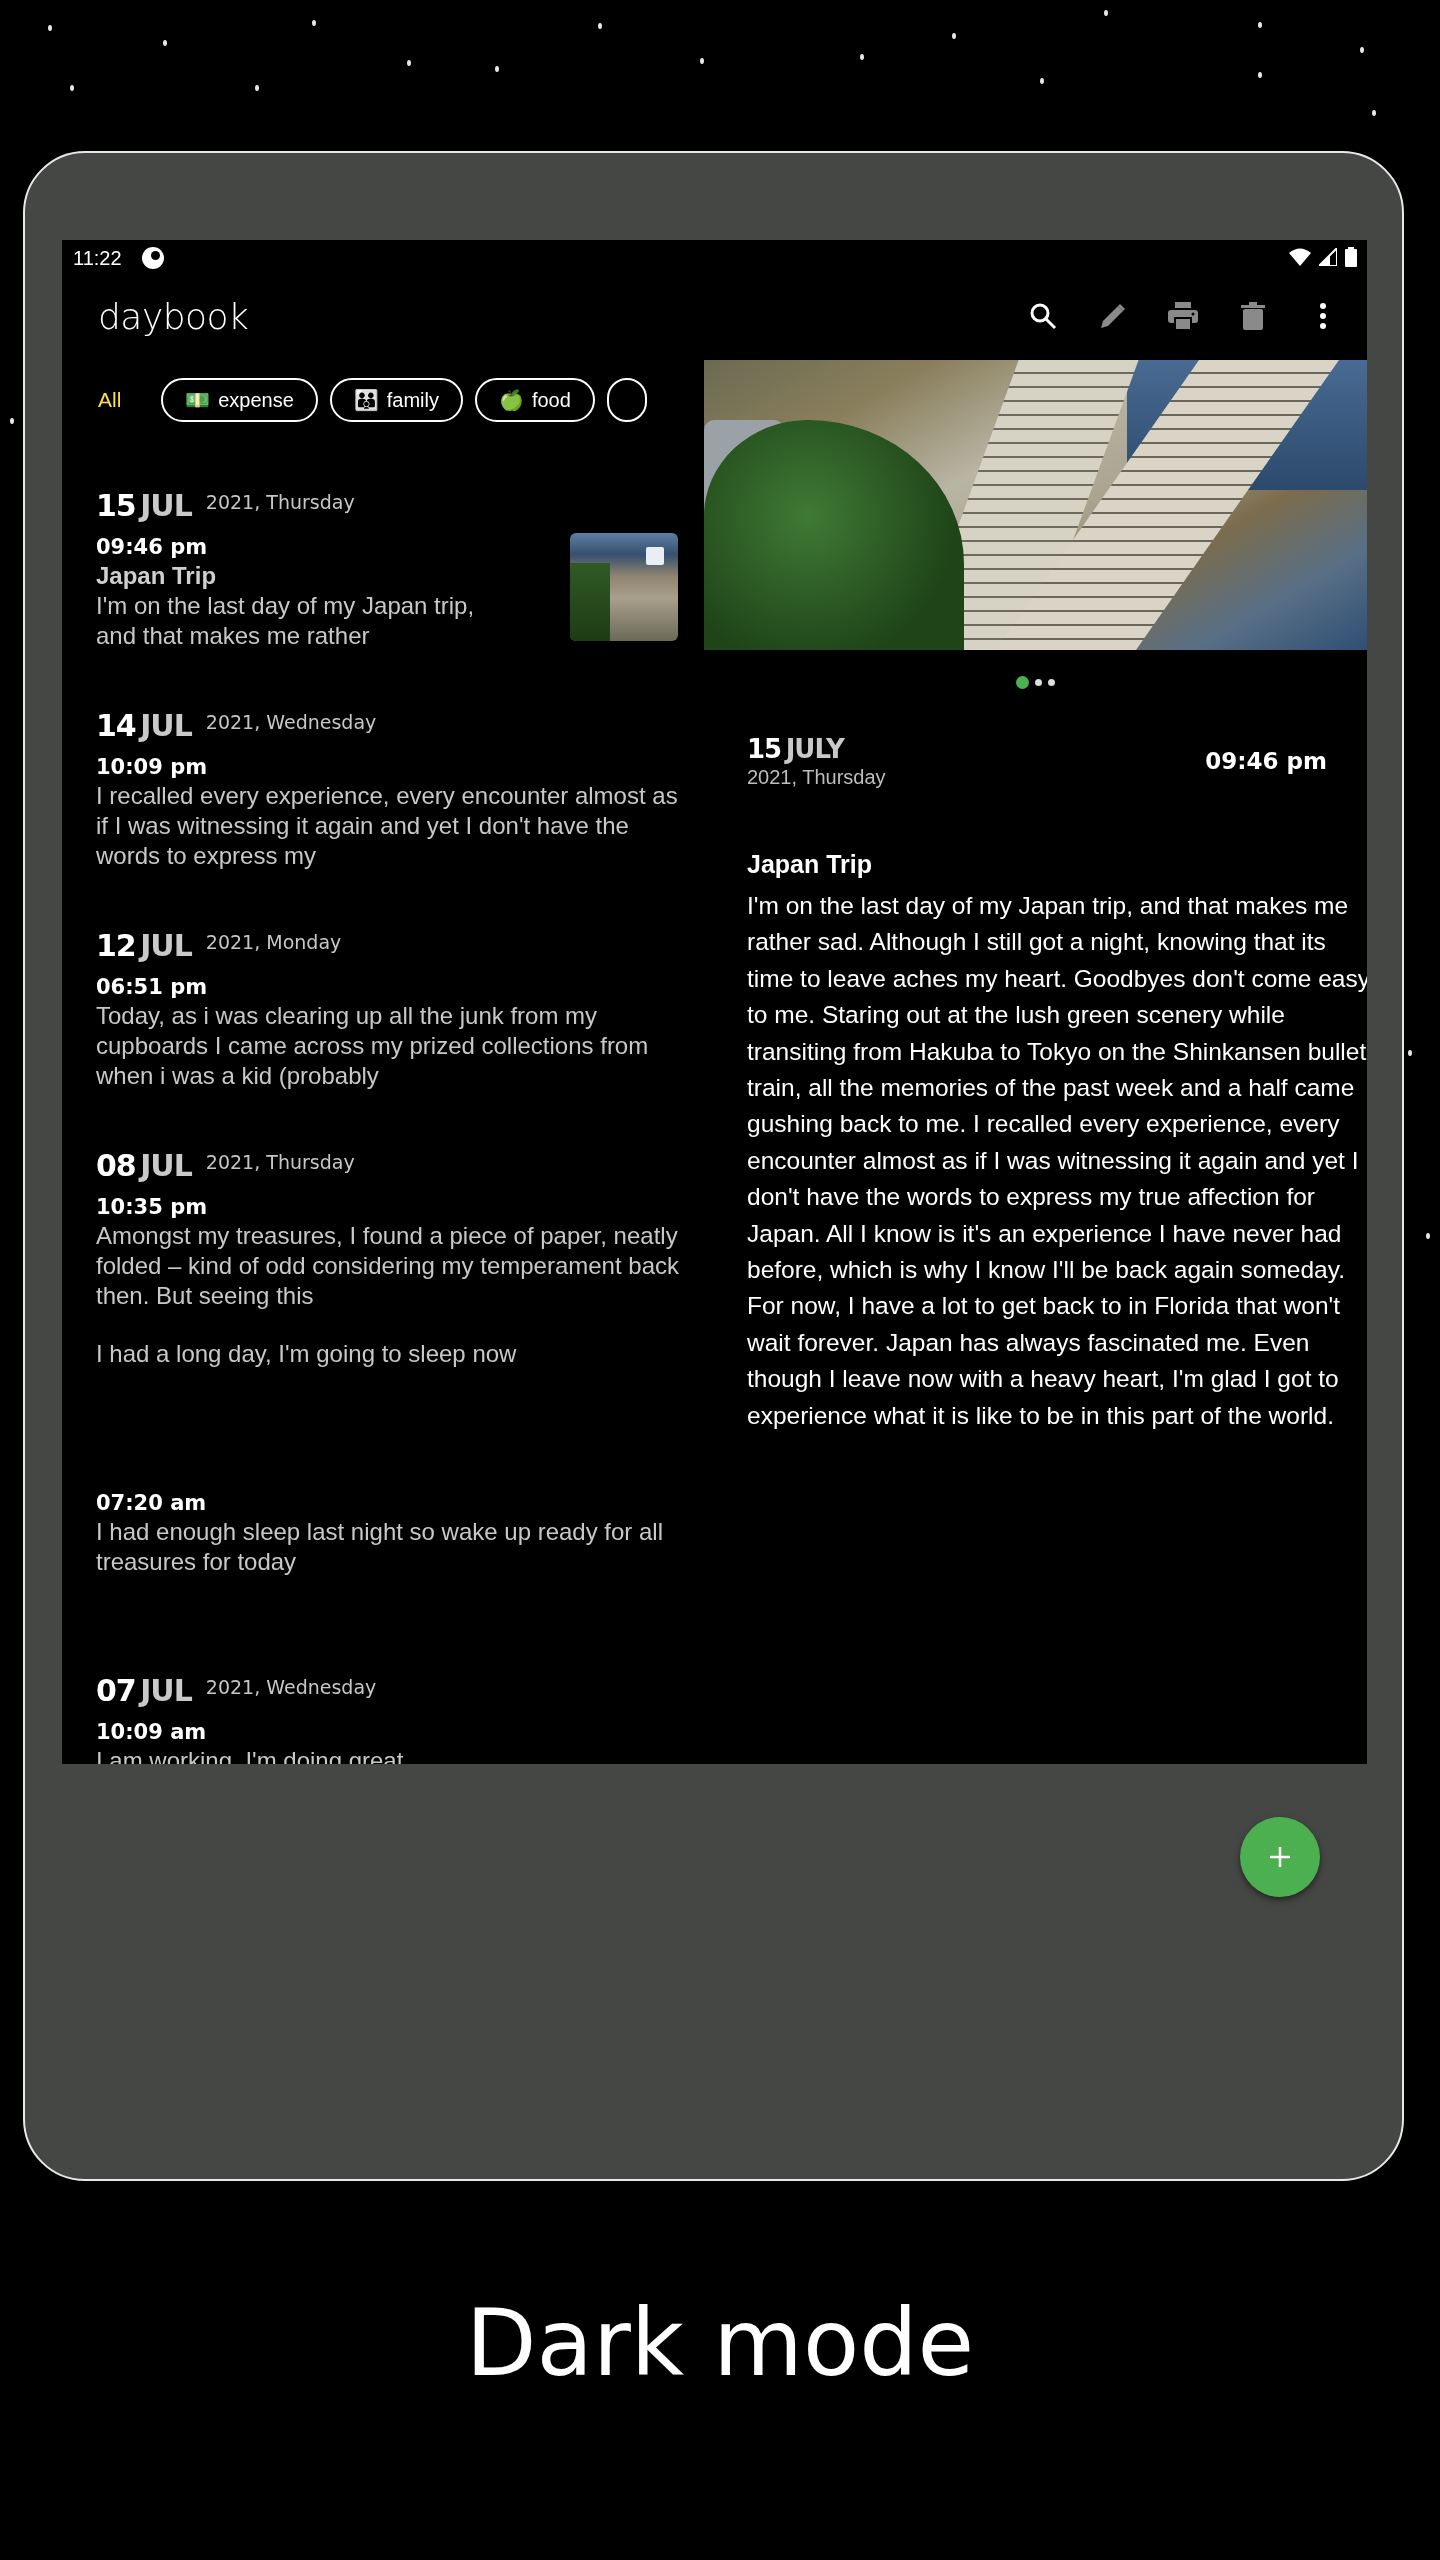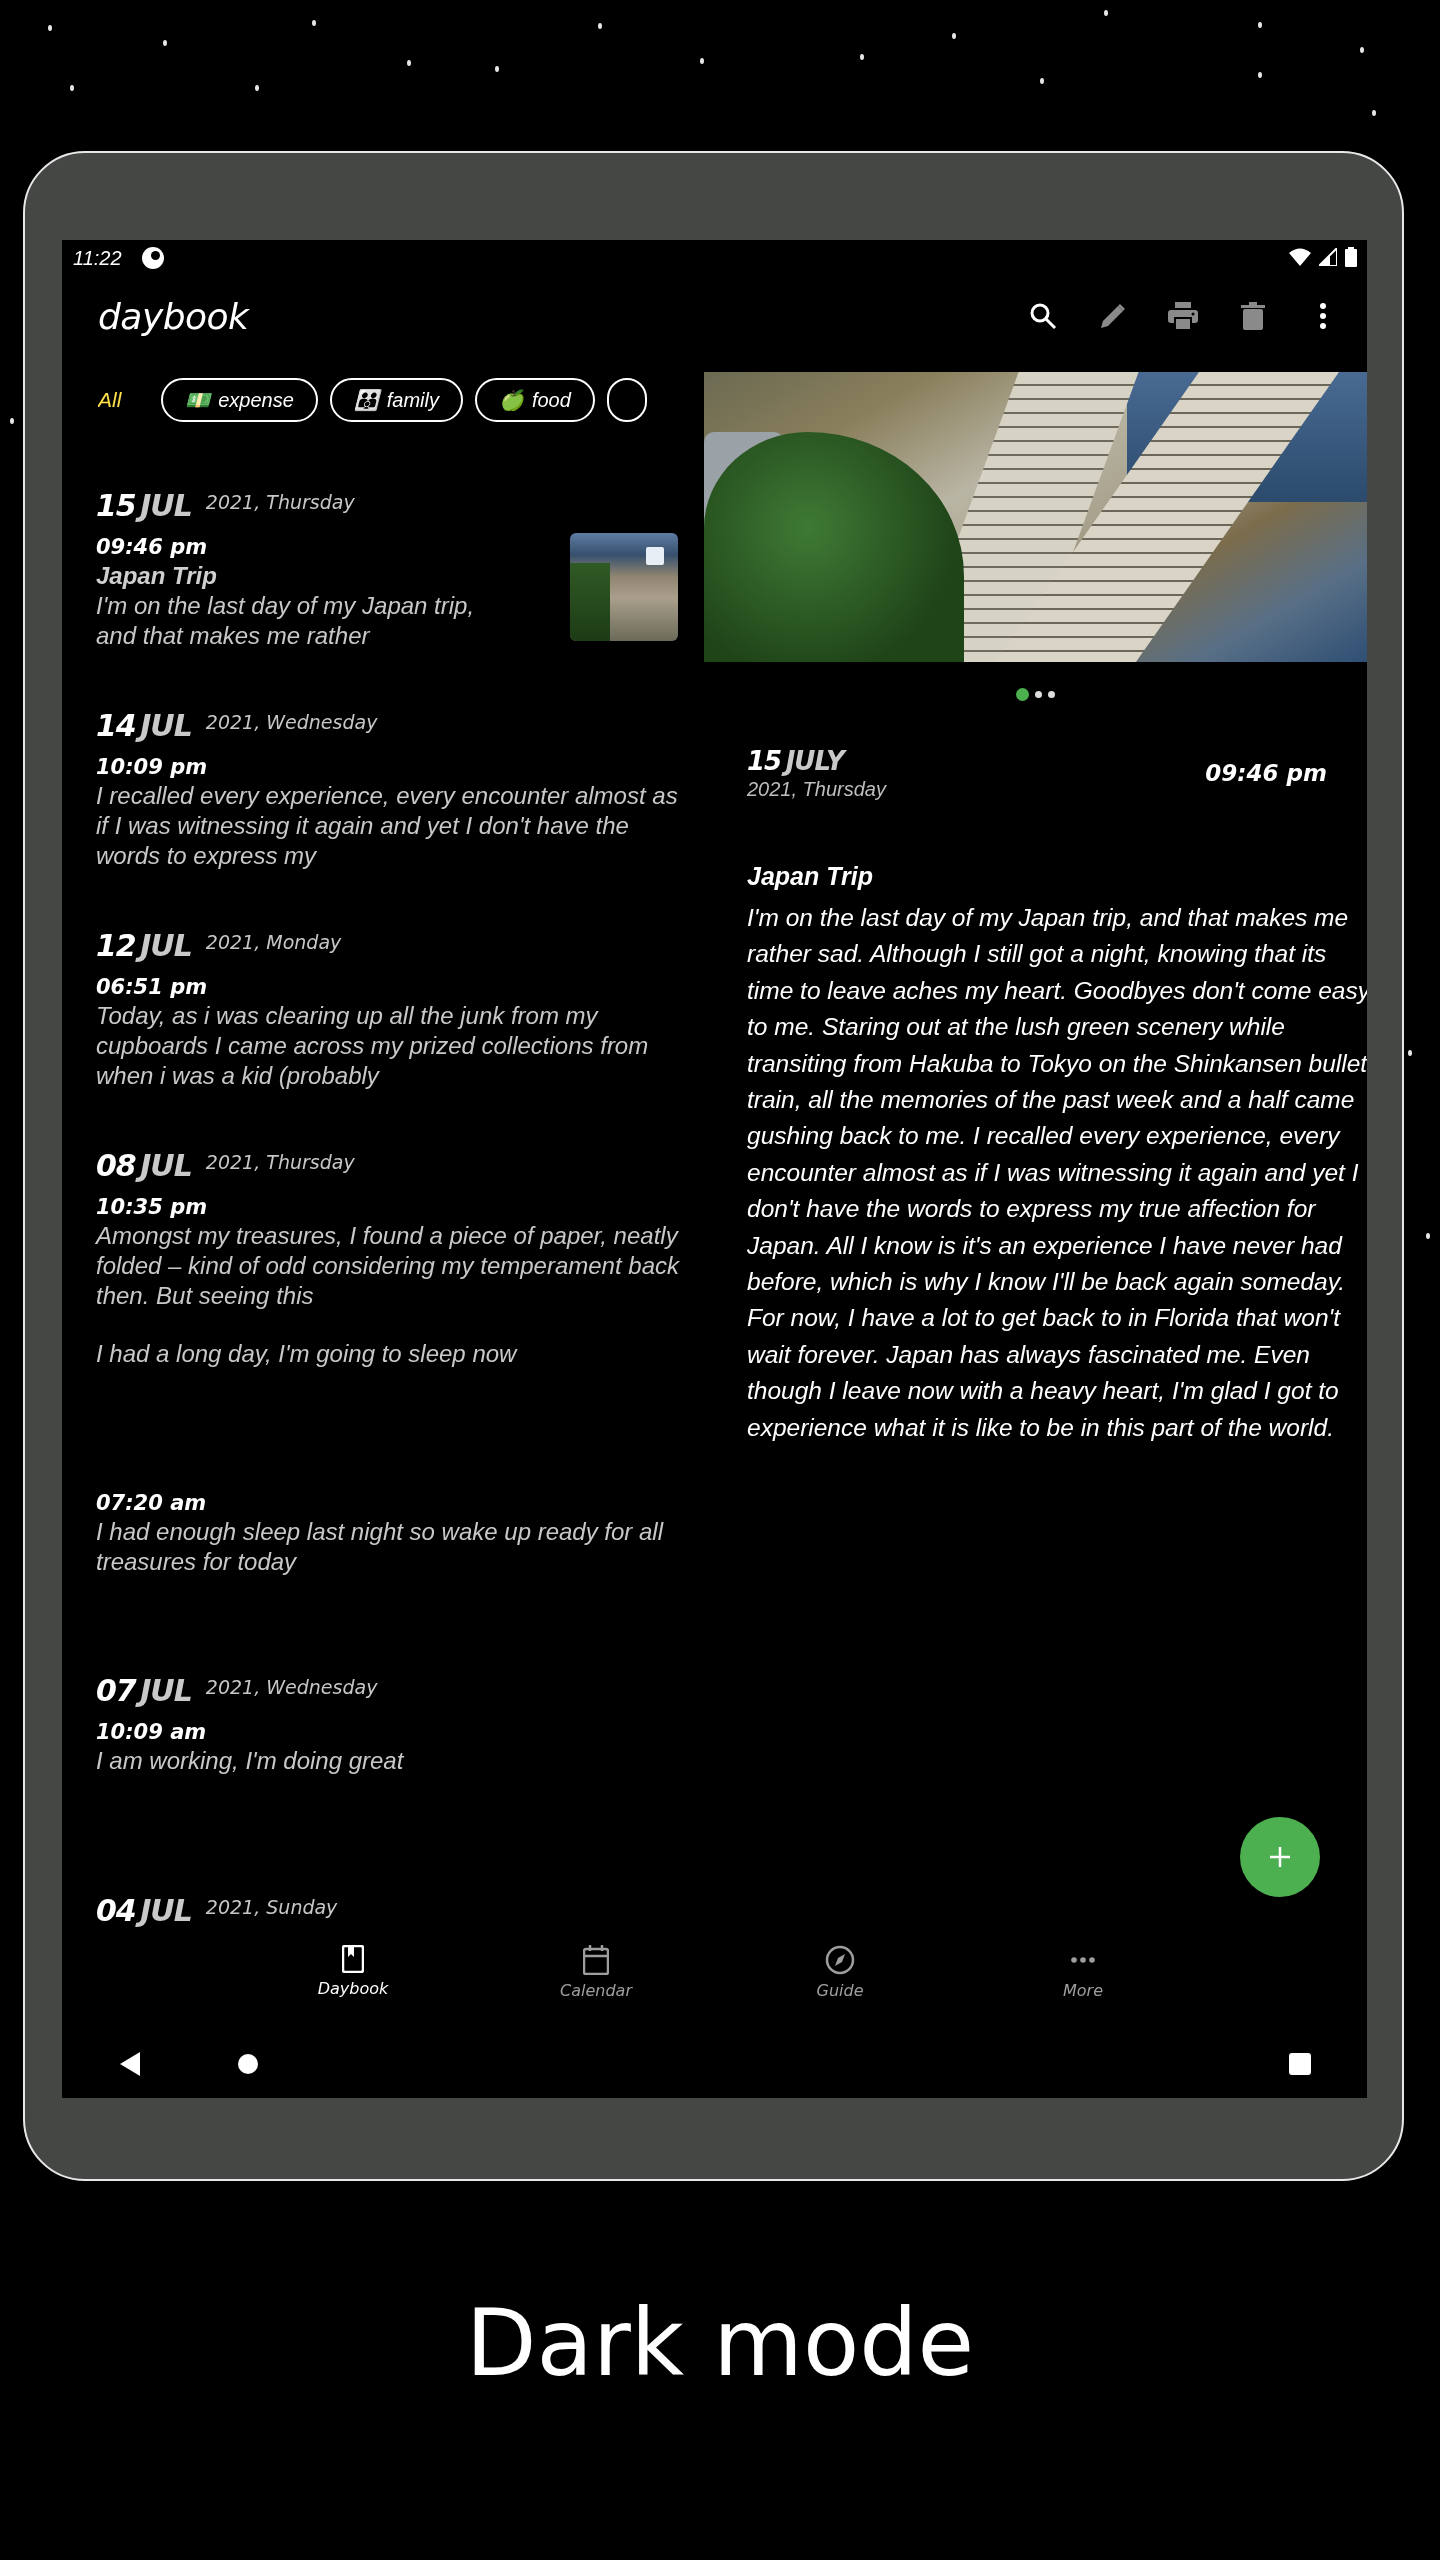--- a/index.html
+++ b/index.html
@@ -6,21 +6,21 @@
   body {
     width:1440px; height:2560px; background:#000; position:relative; overflow:hidden;
     font-family:"Liberation Sans", sans-serif; color:#fff;
   }
   .star { position:absolute; width:4px; height:6px; border-radius:50%; background:#fff; opacity:.9; }
   .device {
     position:absolute; left:23px; top:151px; width:1381px; height:2030px;
     background:#454745; border:2px solid #e8e8e8; border-radius:62px; box-sizing:border-box;
   }
   .screen {
-    position:absolute; left:62px; top:240px; width:1305px; height:1858px; background:#000; overflow:hidden;font-style:italic;
+    position:absolute; left:62px; top:240px; width:1305px; height:1524px; background:#000; overflow:hidden;
   }
   
   .statusbar { position:absolute; left:0; top:0; width:100%; height:38px; }
   .status-time { position:absolute; left:11px; top:7px; font-size:20px; color:#fff; }
   .status-app-icon { position:absolute; left:80px; top:7px; width:22px; height:22px; border-radius:50%; background:#fff; }
   .status-app-icon::after { content:""; position:absolute; left:9px; top:4px; width:9px; height:9px; border-radius:50%; background:#000; }
   .status-right { position:absolute; right:10px; top:7px; display:flex; gap:8px; align-items:center; }
   
   .logo { position:absolute; left:36px; top:56px; font-size:36px; font-family:"DejaVu Sans", sans-serif; font-weight:300; letter-spacing:-0.5px; color:#fff; }
   .toolbar-icons { position:absolute; right:28px; top:60px; display:flex; gap:38px; align-items:center; }
@@ -38,21 +38,21 @@
   .day-sub { font-family:"DejaVu Sans", sans-serif; font-size:19px; color:#c7c7c7; margin-top:3px; }
   .entry { position:relative; margin-bottom:28px; }
   .entry-time { font-family:"DejaVu Sans", sans-serif; font-size:21px; font-weight:bold; color:#fff; line-height:28px; }
   .entry-title { font-size:24px; font-weight:bold; color:#cfcfcf; line-height:30px; }
   .entry-text { font-size:24px; color:#c8c8c8; line-height:30px; }
   .thumb { position:absolute; right:8px; top:0; width:108px; height:108px; border-radius:6px; overflow:hidden;
     background:linear-gradient(180deg,#5f7ea3 0%,#36506e 20%,#8e8470 40%,#a99f8c 60%,#6b6a58 100%); }
   .thumb-trees { position:absolute; left:0; top:30px; width:40px; height:78px; background:linear-gradient(180deg,#305a25,#1d3b15); }
   .thumb-badge { position:absolute; right:14px; top:14px; width:18px; height:18px; background:#e8eef5; border-radius:2px; }
   
-  .detail { position:absolute; left:642px; top:132px; width:663px; height:1600px; }
+  .detail { position:absolute; left:642px; top:120px; width:663px; height:1600px; }
   .hero { position:absolute; left:0; top:0; width:663px; height:290px; overflow:hidden;
     background:linear-gradient(150deg,#6b6a52 0%,#8a7f5c 20%,#b9b5a4 40%,#a9a38e 55%,#7b6c4c 70%,#586f86 85%,#2f4f74 100%); }
   .hero-path1 { position:absolute; left:260px; top:0; width:120px; height:300px; background:repeating-linear-gradient(180deg,#d6d2c4 0 12px,#6e6a5e 12px 14px); transform:skewX(-20deg); }
   .hero-path2 { position:absolute; left:390px; top:0; width:140px; height:300px; background:repeating-linear-gradient(180deg,#d9d4c5 0 12px,#6a665a 12px 14px); transform:skewX(-35deg); }
   .hero-tree { position:absolute; left:0; top:60px; width:260px; height:240px; border-radius:40% 60% 0 0; background:radial-gradient(circle at 40% 40%,#3f7a35,#1f4418 70%); }
   .hero-rock { position:absolute; left:0; top:60px; width:80px; height:140px; background:#9aa2a8; border-radius:10px; }
   .hero-sky { position:absolute; right:0; top:0; width:240px; height:130px; background:linear-gradient(180deg,#496a92,#2b4a6c); }
   .dots { position:absolute; top:316px; left:0; width:663px; display:flex; justify-content:center; gap:6px; align-items:center; }
   .dot { width:7px; height:7px; border-radius:50%; background:#ddd; }
   .dot.active { width:13px; height:13px; background:#4caf50; }

